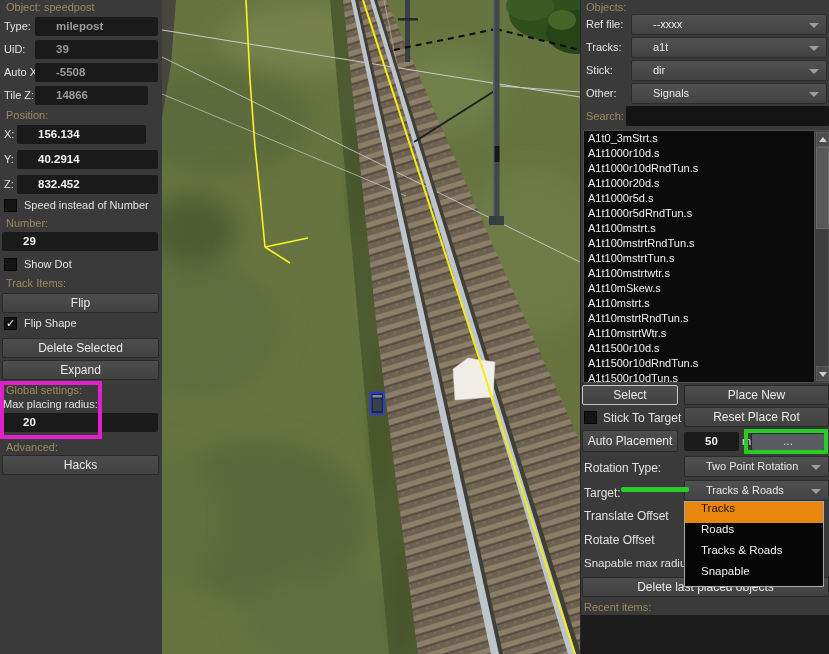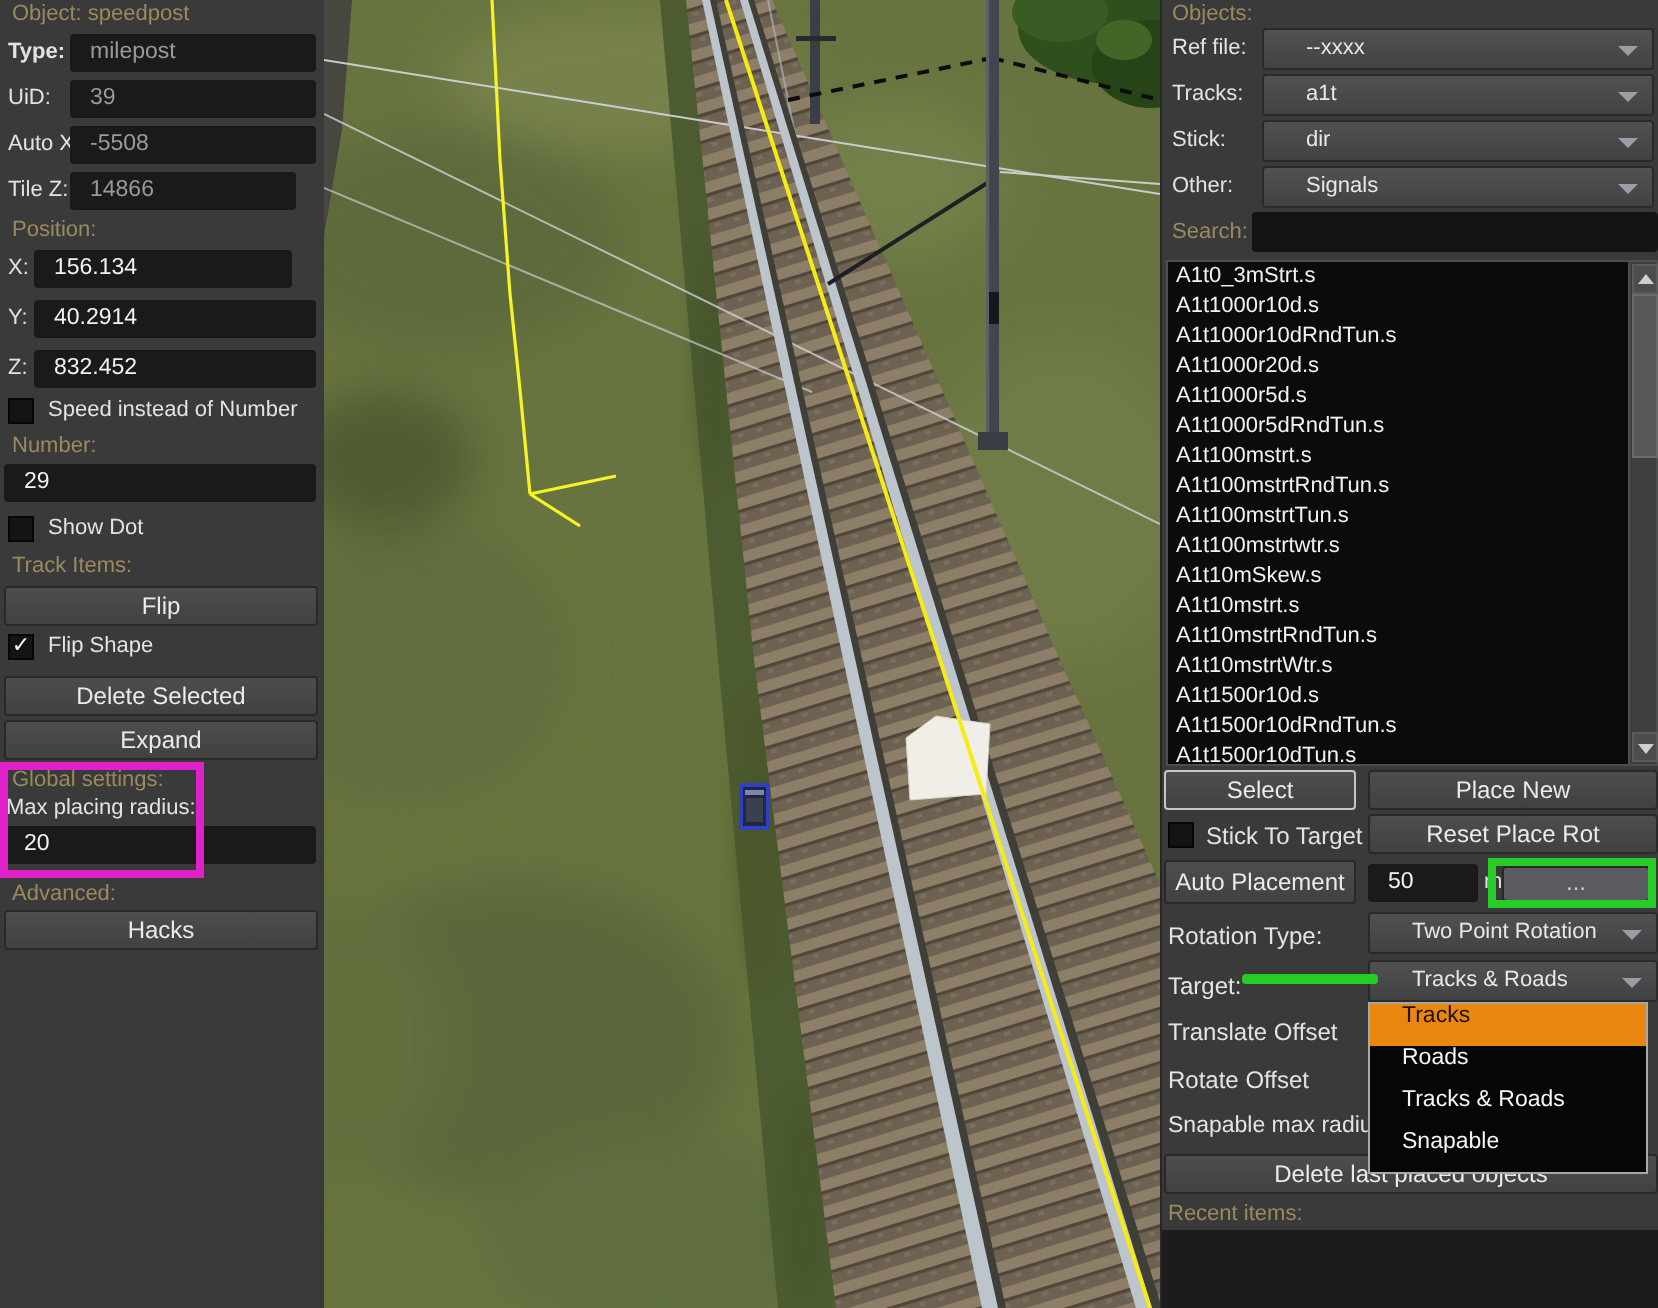--- a/index.html
+++ b/index.html
@@ -8,22 +8,22 @@
        -webkit-font-smoothing:antialiased;}
   
   .panel{position:absolute;top:0;height:654px;background:#3a3a3a;}
   #left-panel{left:0;width:162px;}
   #right-panel{left:580px;width:249px;border-left:1px solid #262626;box-sizing:border-box;}
   #viewport{position:absolute;left:162px;top:0;width:418px;height:654px;background:#68743f;}
 
   .olab{position:absolute;color:#9b8a5e;font-size:11px;white-space:nowrap;}
   .wlab{position:absolute;color:#e3e3e3;font-size:11px;white-space:nowrap;}
   .fld{position:absolute;background:#1a1a1a;border-radius:2px;color:#f2f2f2;
-       font-size:11.5px;height:19px;line-height:19px;padding:0 10px;box-sizing:border-box;
-       white-space:nowrap;overflow:hidden;}
+       font-size:11.5px;height:19px;line-height:19px;padding:0 21px;box-sizing:border-box;
+       white-space:nowrap;overflow:hidden;font-weight:bold;}
   .fld.gray{color:#9a9a9a;}
   .btn{position:absolute;background:linear-gradient(#4d4d4d,#414141);
        border:1px solid #292929;border-radius:2px;color:#eaeaea;font-size:12px;
        text-align:center;height:20px;line-height:18px;box-sizing:border-box;
        white-space:nowrap;cursor:default;}
   .btn.focused{border:1px solid #c6c6c6;}
   .cb{position:absolute;width:13px;height:13px;background:#141414;border:1px solid #060606;
       box-sizing:border-box;color:#fff;font-size:11px;line-height:11px;text-align:center;}
   .combo{position:absolute;background:linear-gradient(#515151,#424242);
        border:1px solid #2a2a2a;border-radius:2px;color:#e8e8e8;font-size:11px;
@@ -53,21 +53,21 @@
   #recent-box{position:absolute;left:0;top:615px;width:249px;height:39px;background:#1c1c1c;}
 </style>
 </head>
 <body>
 
 <div id="app">
 
   <aside id="left-panel" class="panel">
     <div class="olab" style="left:6px;top:1px;">Object: speedpost</div>
 
-    <div class="wlab" style="left:4px;top:20px;font-weight:bold;">Type:</div>
+    <div class="wlab" style="left:4px;top:20px;">Type:</div>
     <div class="fld gray" style="left:35px;top:17px;width:123px;">milepost</div>
 
     <div class="wlab" style="left:4px;top:43px;">UiD:</div>
     <div class="fld gray" style="left:35px;top:40px;width:123px;">39</div>
 
     <div class="wlab" style="left:4px;top:66px;">Auto X:</div>
     <div class="fld gray" style="left:35px;top:63px;width:123px;">-5508</div>
 
     <div class="wlab" style="left:4px;top:89px;">Tile Z:</div>
     <div class="fld gray" style="left:35px;top:86px;width:113px;">14866</div>

